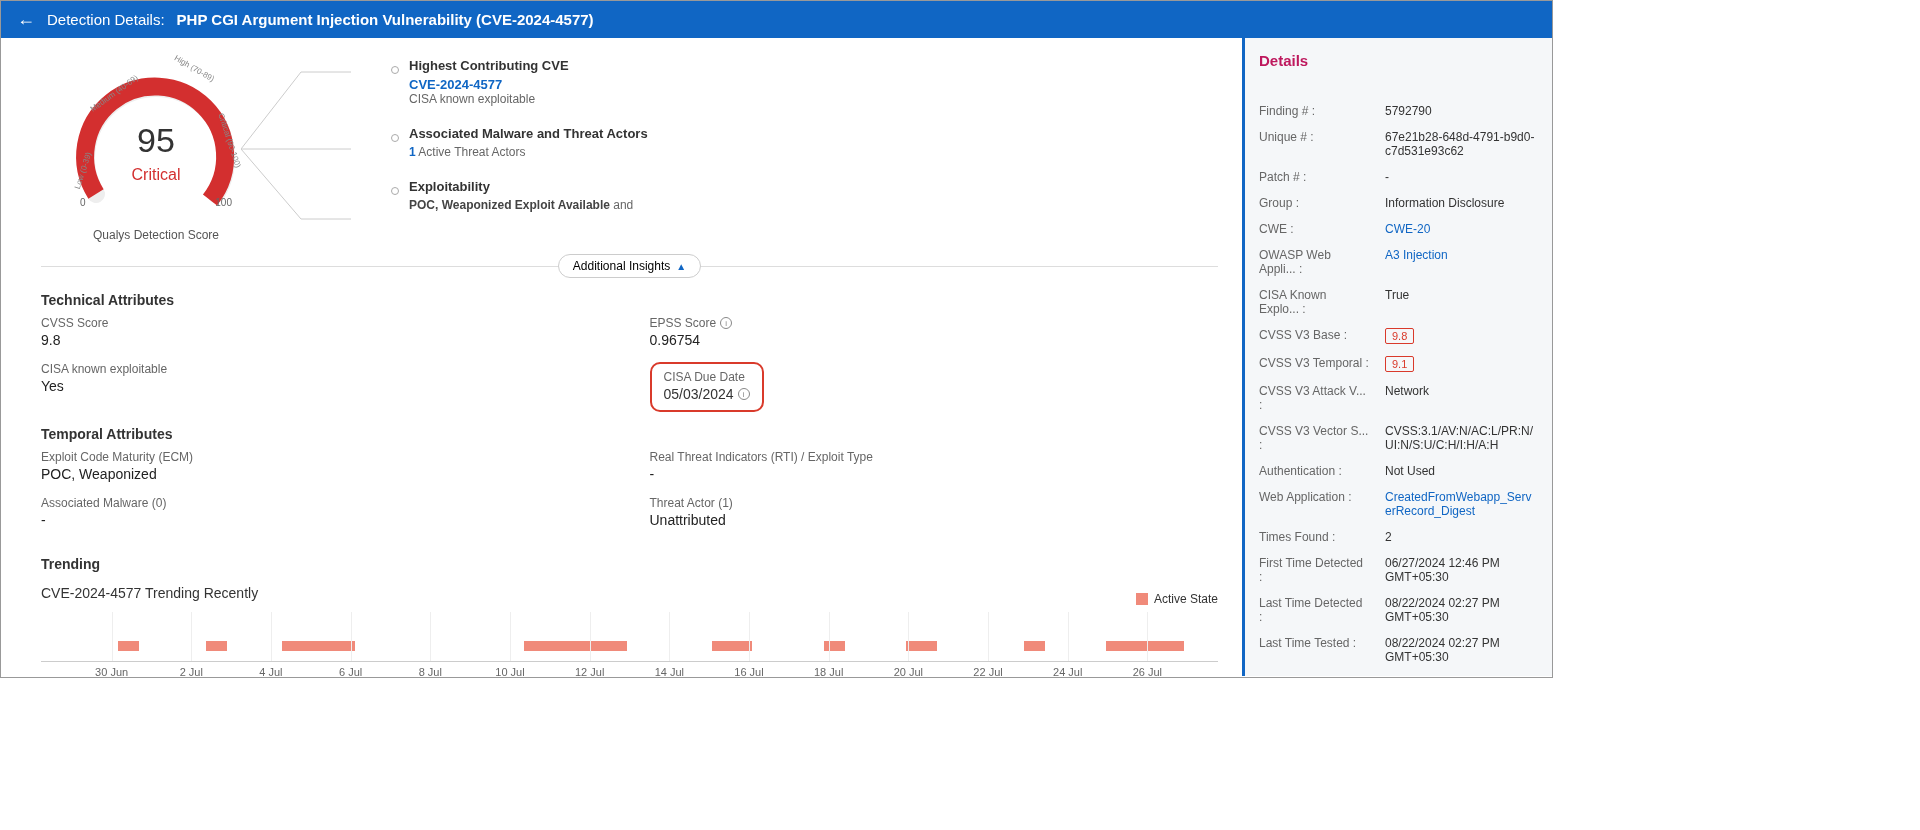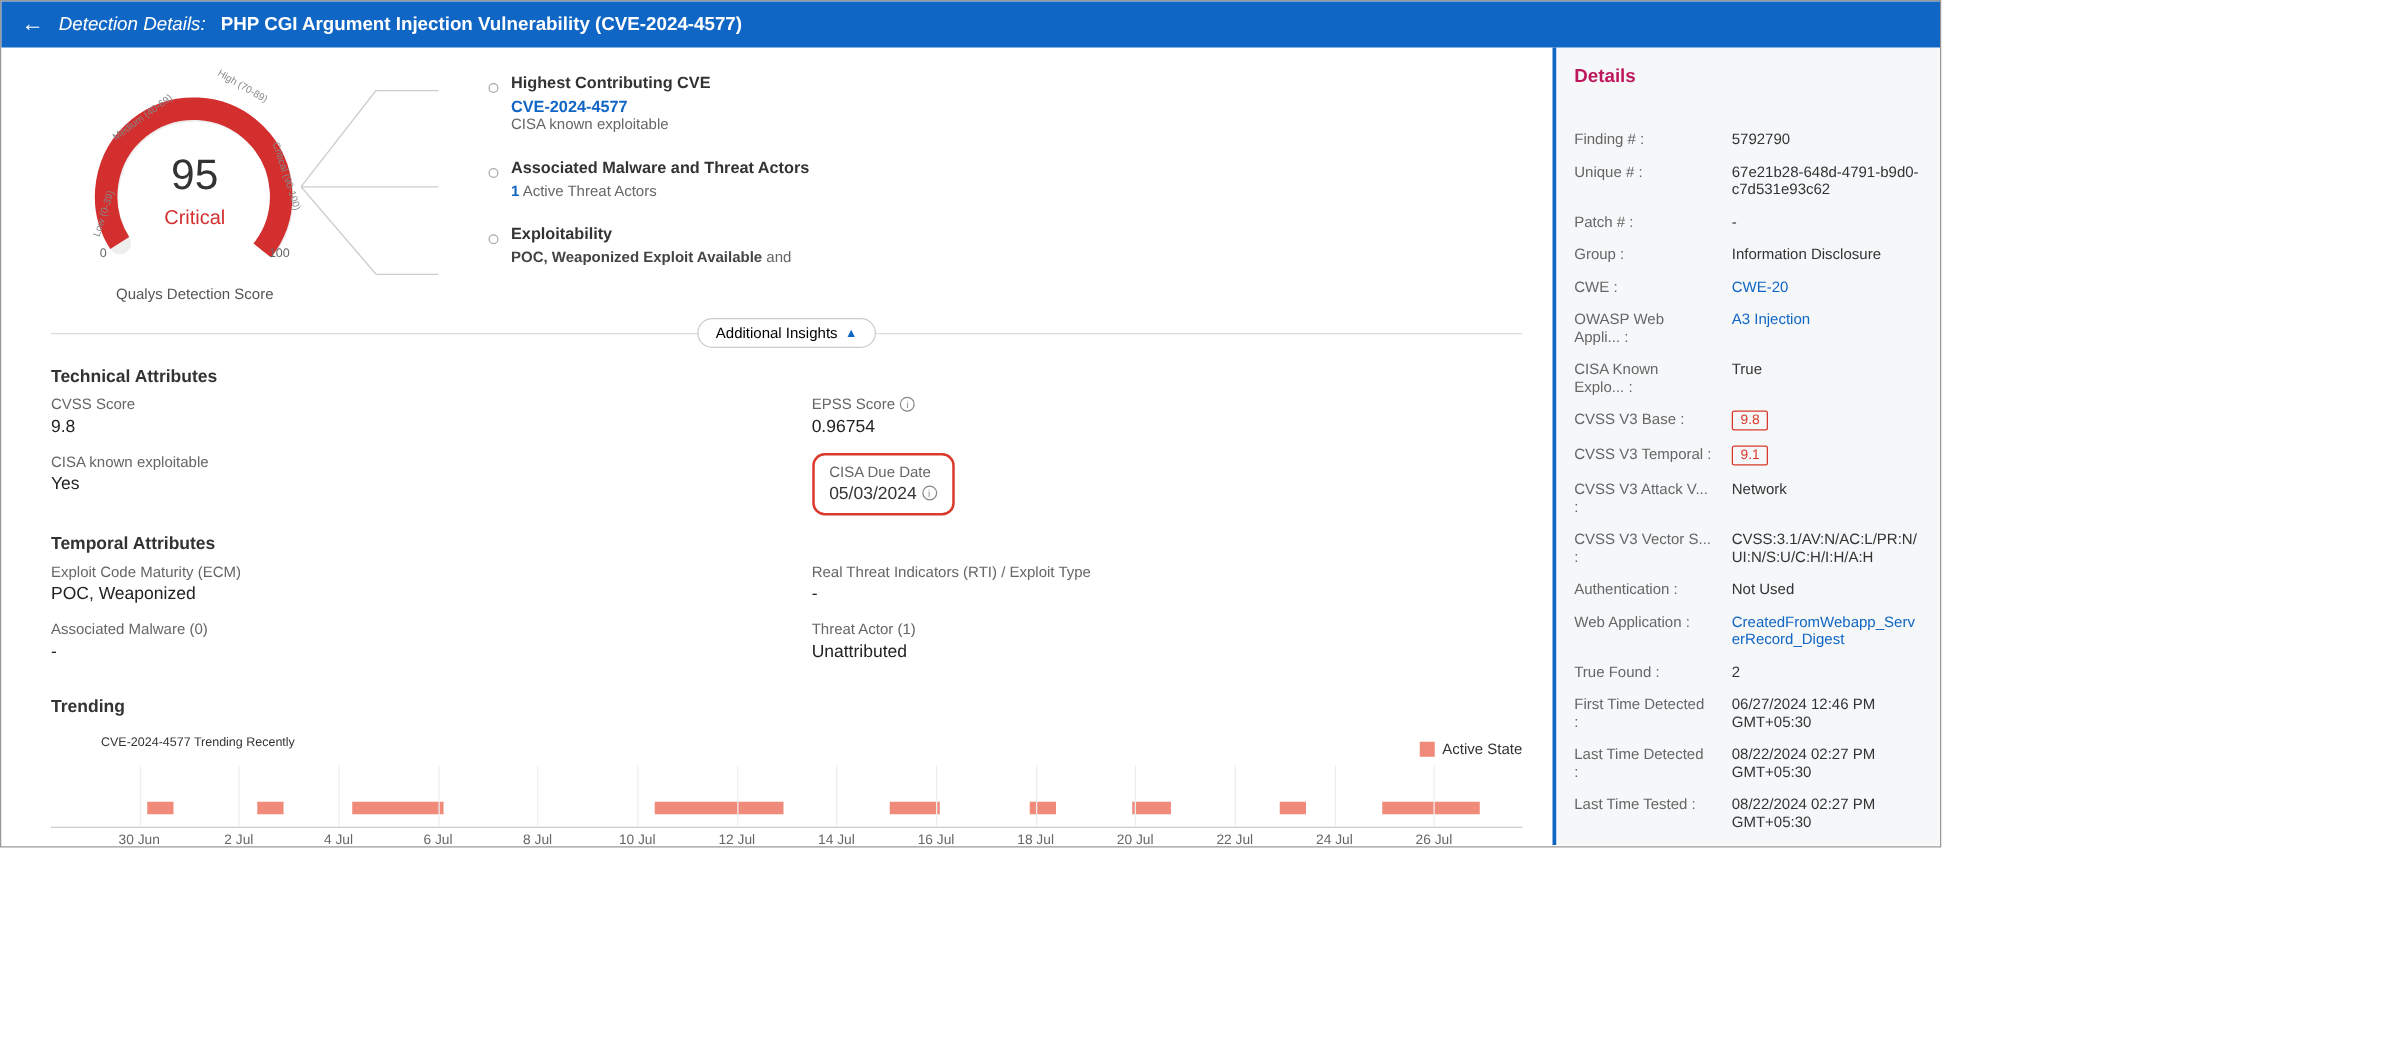--- a/index.html
+++ b/index.html
@@ -1,19 +1,19 @@
 <!DOCTYPE html>
 <html><head>
 <meta charset="utf-8">
 <style>
 * { box-sizing: border-box; margin: 0; padding: 0; }
 body { font-family: -apple-system, BlinkMacSystemFont, "Segoe UI", Arial, sans-serif; font-size: 13px; color: #333; background: #fff; border: 1px solid #999; width: 1553px; height: 678px; overflow: hidden; }
 .header-bar { background: #1066c4; color: #fff; padding: 8px 16px; display: flex; align-items: center; gap: 12px; }
 .back-arrow { font-size: 18px; cursor: pointer; }
-.header-label { font-size: 15px; font-style: italic; }
+.header-label { font-size: 15px; }
 .header-title { font-size: 15px; font-weight: 600; }
 .content { display: flex; height: calc(100% - 38px); }
 .main { flex: 1; padding: 16px 24px 0 40px; overflow-y: auto; }
 .sidebar { width: 310px; border-left: 3px solid #1066c4; background: #f5f7f9; padding: 14px 14px; overflow-y: auto; }
 .top-section { display: flex; gap: 30px; }
 .gauge-wrap { width: 230px; text-align: center; position: relative; }
 .gauge { position: relative; width: 180px; height: 180px; margin: 0 auto; }
 .gauge svg { width: 180px; height: 180px; }
 .gauge-score { position: absolute; top: 50%; left: 50%; transform: translate(-50%, -60%); font-size: 34px; font-weight: 500; color: #333; }
 .gauge-status { position: absolute; top: 62%; left: 50%; transform: translateX(-50%); font-size: 16px; color: #d32f2f; }
@@ -157,21 +157,21 @@
       <div class="attr-col">
         <div class="attr-label">Real Threat Indicators (RTI) / Exploit Type</div>
         <div class="attr-val">-</div>
         <div class="attr-label">Threat Actor (1)</div>
         <div class="attr-val">Unattributed</div>
       </div>
     </div>
 
     <div class="section-title">Trending</div>
     <div style="display:flex; justify-content:space-between; align-items:center;">
-      <div style="font-size:10px;margin-left:40px;">CVE-2024-4577 Trending Recently</div>
+      <div style="font-size:14px;">CVE-2024-4577 Trending Recently</div>
       <div class="legend-item">
           <span class="legend-swatch"></span>
           <span>Active State</span>
         </div>
     </div>
     <div class="trending-chart" id="trend-chart">
         <div class="trend-bar" style="left: 6.5%; width: 1.8%;"></div>
         <div class="trend-bar" style="left: 14%; width: 1.8%;"></div>
         <div class="trend-bar" style="left: 20.5%; width: 6.2%;"></div>
         <div class="trend-bar" style="left: 41%; width: 8.8%;"></div>
@@ -262,21 +262,21 @@
         </div>
         <div class="detail-row">
           <div class="detail-label">Authentication :</div>
           <div class="detail-val">Not Used</div>
         </div>
         <div class="detail-row">
           <div class="detail-label">Web Application :</div>
           <div class="detail-val link">CreatedFromWebapp_ServerRecord_Digest</div>
         </div>
         <div class="detail-row">
-          <div class="detail-label">True Found :</div>
+          <div class="detail-label">Times Found :</div>
           <div class="detail-val">2</div>
         </div>
         <div class="detail-row">
           <div class="detail-label">First Time Detected :</div>
           <div class="detail-val">06/27/2024 12:46 PM GMT+05:30</div>
         </div>
         <div class="detail-row">
           <div class="detail-label">Last Time Detected :</div>
           <div class="detail-val">08/22/2024 02:27 PM GMT+05:30</div>
         </div>

